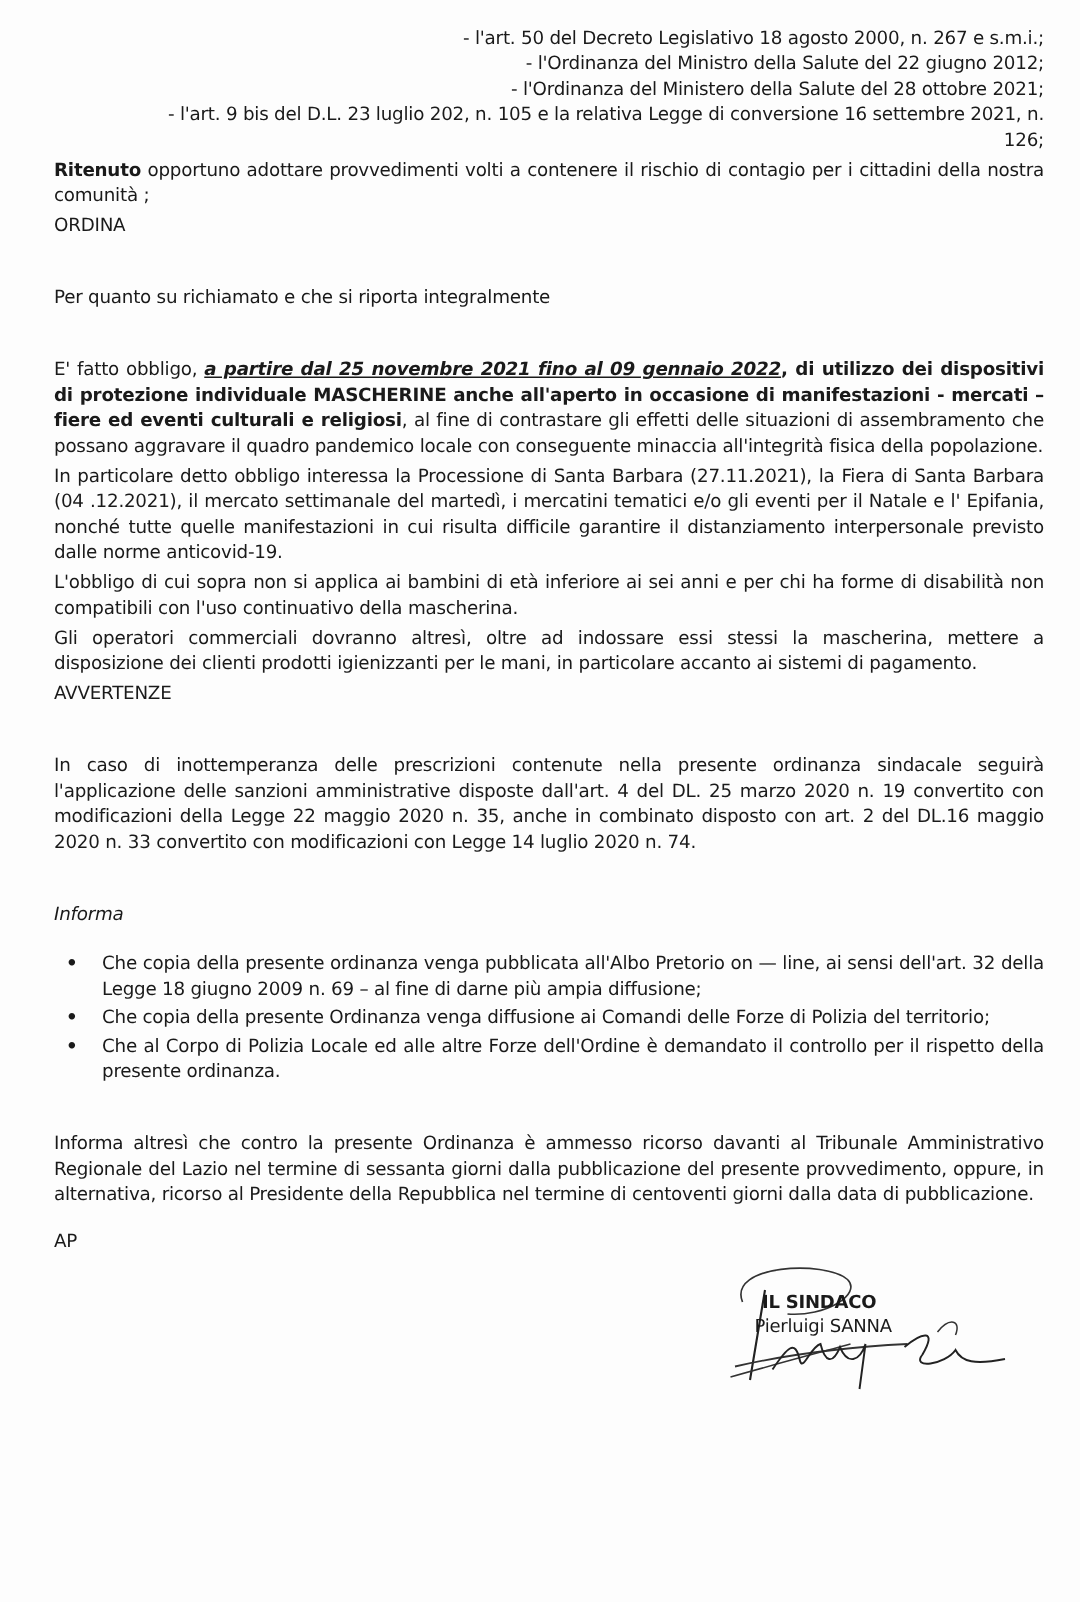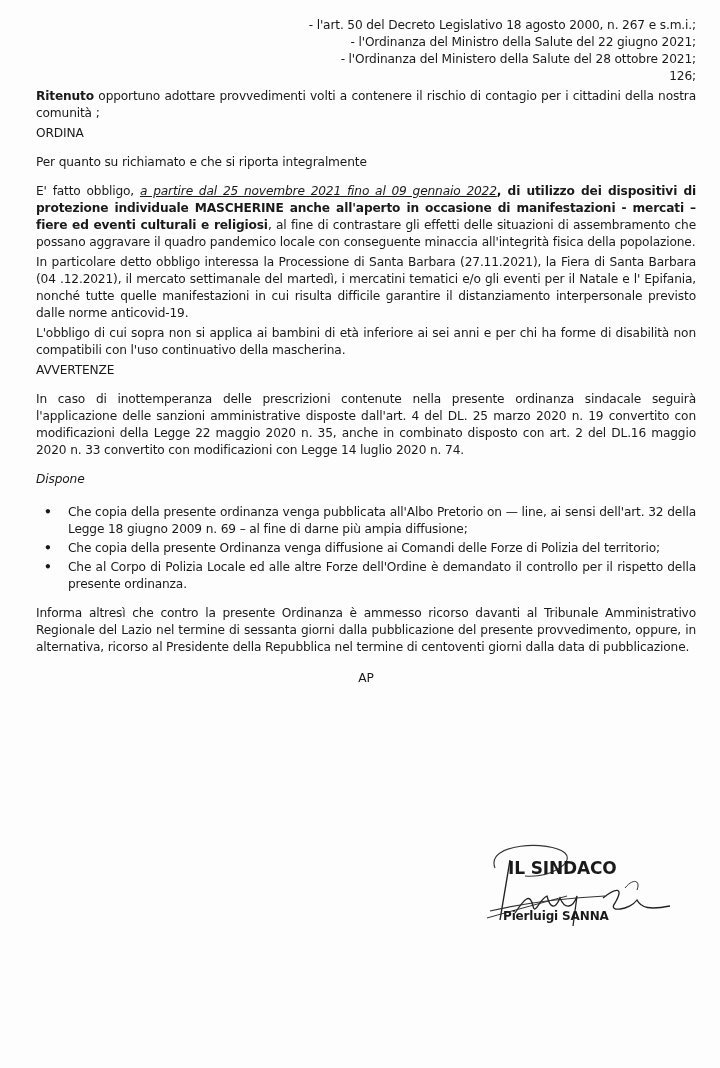--- a/index.html
+++ b/index.html
@@ -9,60 +9,62 @@
       position: relative; overflow: hidden; letter-spacing: -0.15px;
     }
     .page { position: absolute; left: 36px; top: 17px; width: 660px; }
     .bold { font-weight: bold; }
     .visti-title { font-weight: bold; }
     .visti-item { padding-left: 0; text-align: right; }
     .visti-item.cont { padding-left: 14px; }
     .justify { text-align: justify; text-align-last: left; }
     .heading { text-align: left; font-weight: normal; margin: 3px 0 0 0; }
     .heading.italic { font-style: italic; }
-    .gap16 { margin-top: 12px; }
+    .gap16 { margin-top: 31px; }
     .gap3 { margin-top: 3px; }
-    .ul-bi { font-weight: normal; font-style: italic; text-decoration: underline; }
+    .ul-bi { font-weight: bold; font-style: italic; text-decoration: underline; }
     ul.dispone { list-style: none; margin: 16px 0 0 0; padding: 0; }
     ul.dispone li { position: relative; padding-left: 32px; margin-bottom: 2px; }
     ul.dispone li .bullet { position: absolute; left: 8px; top: 0; font-weight: bold; }
     .sig-block { position: absolute; left: 455px; top: 838px; width: 250px; height: 95px; }
-    .sig-title { position: absolute; left: 53px; top: 22px; font-weight: bold; font-size: 17px; line-height: 16px; }
-    .sig-name { position: absolute; left: 48px; top: 38px; font-weight: bold; font-size: 12px; line-height: 16px; margin-top: 32px; }
+    .sig-title { position: absolute; left: 53px; top: 22px; font-weight: bold; font-size: 12px; line-height: 16px; }
+    .sig-name { position: absolute; left: 48px; top: 38px; font-weight: normal; font-size: 12px; line-height: 16px; }
     .sig-svg { position: absolute; left: 0; top: 0; }
-    .ap { margin-top: 14px; text-align: center; }
+    .ap { margin-top: 14px; }
   </style>
 </head>
 <body>
 
 <div class="page">
 
   <div>
     <div class="visti-item">- l'art. 50 del Decreto Legislativo 18 agosto 2000, n. 267 e s.m.i.;</div>
-    <div class="visti-item">- l'Ordinanza del Ministro della Salute del 22 giugno 2021;</div>
+    <div class="visti-item">- l'Ordinanza del Ministro della Salute del 22 giugno 2012;</div>
     <div class="visti-item">- l'Ordinanza del Ministero della Salute del 28 ottobre 2021;</div>
+    <div class="visti-item">- l'art. 9 bis del D.L. 23 luglio 202, n. 105 e la relativa Legge di conversione 16 settembre 2021,   n.</div>
     <div class="visti-item cont">126;</div>
   </div>
 
   <div class="justify gap3"><span class="bold">Ritenuto</span><span> opportuno adottare provvedimenti volti a contenere il rischio di contagio per i cittadini della nostra comunità ;</span></div>
 
   <div class="heading">ORDINA</div>
 
   <div class="gap16">Per quanto su richiamato e che si riporta integralmente</div>
 
   <div class="justify gap16"><span>E' fatto obbligo, </span><span class="ul-bi">a partire dal 25 novembre 2021 fino al 09 gennaio 2022</span><span class="bold">, di utilizzo dei dispositivi di protezione individuale MASCHERINE  anche all'aperto in occasione di manifestazioni - mercati – fiere ed eventi culturali e religiosi</span><span>, al fine di contrastare gli effetti delle situazioni di  assembramento che possano aggravare il quadro pandemico locale con conseguente minaccia all'integrità fisica della popolazione.</span></div>
 
   <div class="justify gap3">In particolare detto obbligo interessa la Processione di Santa Barbara (27.11.2021),  la Fiera di Santa Barbara (04 .12.2021), il mercato settimanale del martedì, i mercatini tematici e/o gli  eventi per il Natale e l' Epifania, nonché tutte quelle manifestazioni in cui risulta difficile garantire il distanziamento interpersonale previsto dalle norme anticovid-19.</div>
   <div class="justify gap3">L'obbligo di cui sopra non si applica ai bambini di età inferiore ai sei anni e per chi ha forme di disabilità non compatibili con l'uso continuativo della mascherina.</div>
+  <div class="justify gap3">Gli operatori commerciali dovranno altresì, oltre ad indossare essi stessi la mascherina, mettere a disposizione dei clienti prodotti igienizzanti per le mani, in particolare accanto ai sistemi di pagamento.</div>
 
   <div class="heading">AVVERTENZE</div>
 
   <div class="justify gap16">In caso di inottemperanza delle prescrizioni contenute nella presente ordinanza sindacale seguirà l'applicazione delle sanzioni amministrative disposte dall'art. 4 del DL. 25 marzo 2020 n. 19 convertito con modificazioni della Legge 22 maggio 2020 n. 35, anche in combinato disposto con art. 2 del DL.16 maggio 2020 n. 33 convertito con modificazioni con Legge 14 luglio 2020 n. 74.</div>
 
-  <div class="heading italic gap16">Dispone</div>
+  <div class="heading italic gap16">Informa</div>
 
   <ul class="dispone">
     <li class="justify">
       <span class="bullet">•</span>
       <span>Che copia della presente ordinanza venga pubblicata all'Albo Pretorio on — line, ai sensi dell'art. 32 della Legge 18 giugno 2009 n. 69 – al fine di darne più ampia diffusione;</span>
     </li>
     <li class="justify">
       <span class="bullet">•</span>
       <span>Che copia della presente Ordinanza venga diffusione ai Comandi delle Forze di Polizia del territorio;</span>
     </li>

